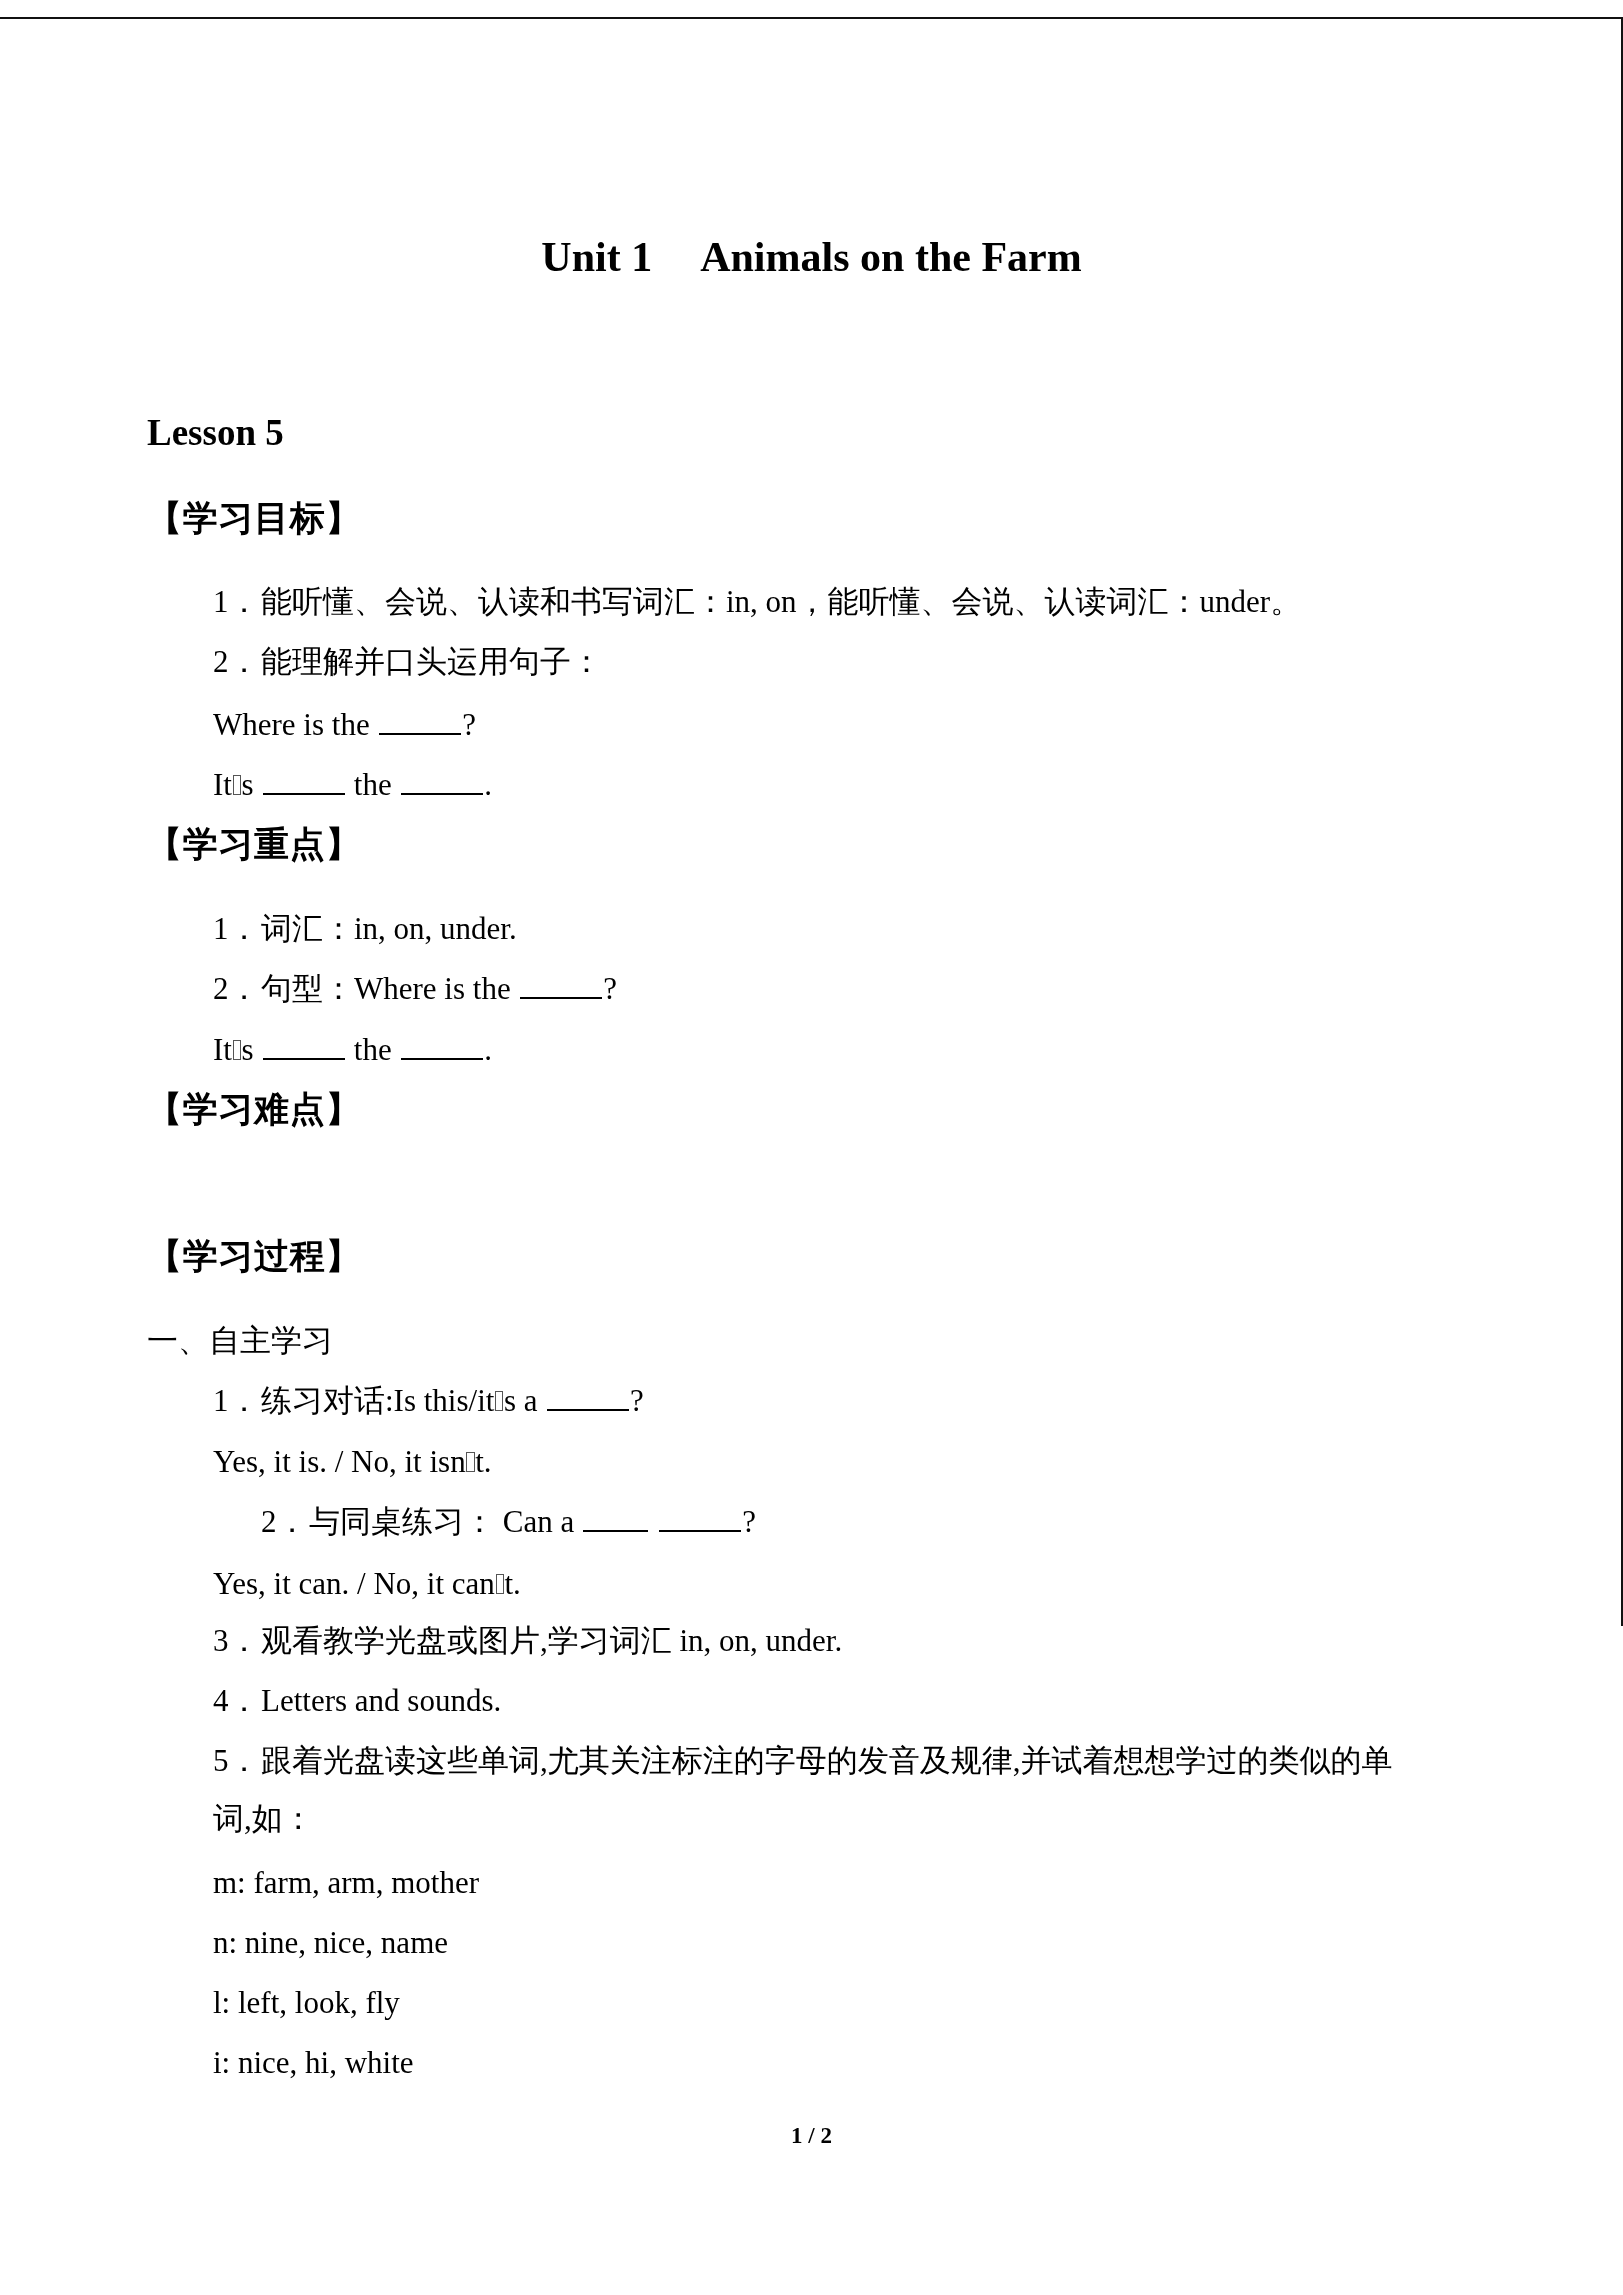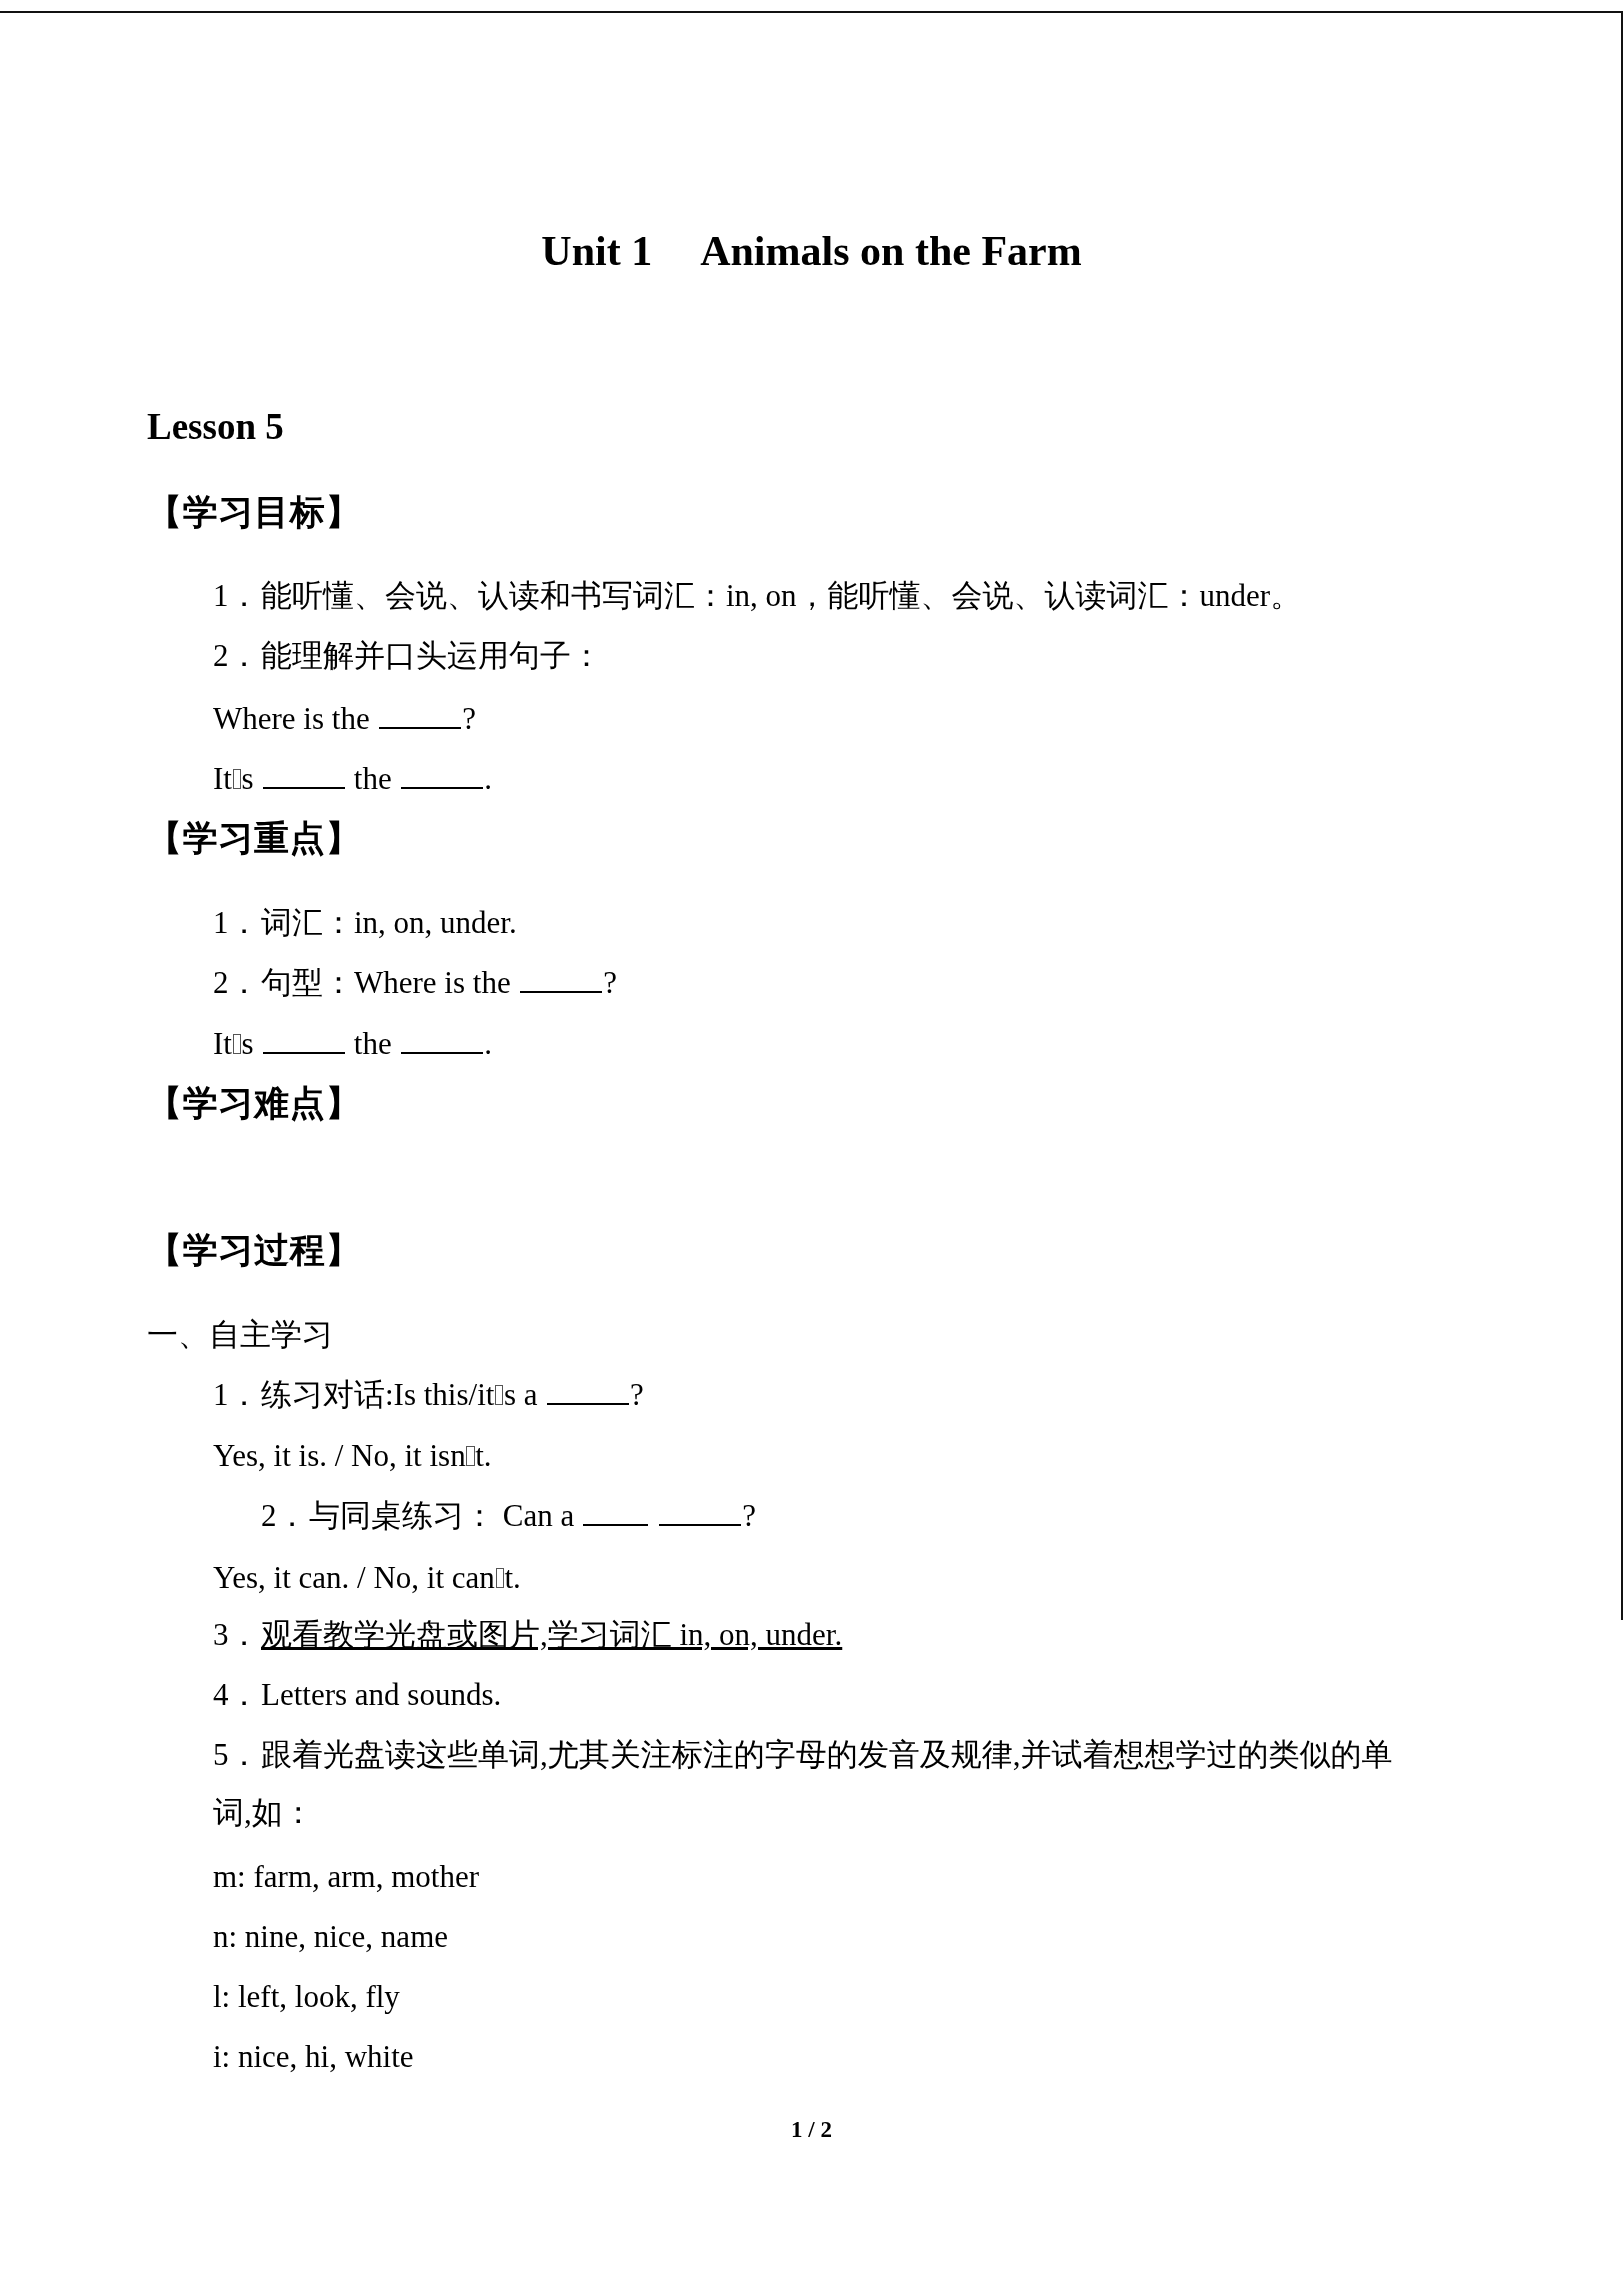--- a/index.html
+++ b/index.html
@@ -1,18 +1,18 @@
 <!DOCTYPE html>
 <html style="font-size:11px"><head>
 <meta charset="utf-8">
 <style>
   html, body { margin: 0; padding: 0; background: #ffffff; }
   body { width: 1623px; height: 2295px; position: relative; overflow: hidden; }
   .page {
-    position: absolute; left: 0; top: 11px; width: 1623px; height: 1609px;
+    position: absolute; left: 0; top: 17px; width: 1623px; height: 1609px;
     background: #ffffff;
     border-top: 2.7px solid #111111;
     border-right: 2.7px solid #111111;
     box-sizing: border-box;
   }
   .line {
     position: absolute;
     white-space: nowrap;
     color: #000000;
     font-family: "Liberation Serif", "DejaVu Serif", serif;
@@ -89,21 +89,21 @@
   <div class="line body flush" style="top:1301px;">一、自主学习</div>
 
   <div class="line body indent" style="top:1361px;"><span class="num">1．</span><span>练习对话:Is this/it</span><span class="tofu"></span><span>s a</span> <span class="blank w5"></span><span>?</span></div>
 
   <div class="line body indent" style="top:1422px;"><span>Yes, it is. / No, it isn</span><span class="tofu"></span><span>t.</span></div>
 
   <div class="line body indent" style="top:1482px;margin-left:48px;"><span class="num">2．</span><span>与同桌练习：  Can a</span> <span class="blank w4"></span> <span class="blank w5"></span><span>?</span></div>
 
   <div class="line body indent" style="top:1544px;"><span>Yes, it can. / No, it can</span><span class="tofu"></span><span>t.</span></div>
 
-  <div class="line body indent" style="top:1601px;text-decoration:underline;"><span class="num">3．</span><span>观看教学光盘或图片,学习词汇 in, on, under.</span></div>
+  <div class="line body indent" style="top:1601px;"><span class="num">3．</span><span>观看教学光盘或图片,学习词汇 in, on, under.</span></div>
 
   <div class="line body indent" style="top:1661px;"><span class="num">4．</span><span>Letters and sounds.</span></div>
 
   <div class="line body indent" style="top:1721px;"><span class="num">5．</span><span>跟着光盘读这些单词,尤其关注标注的字母的发音及规律,并试着想想学过的类似的单</span></div>
 
   <div class="line body indent" style="top:1779px;">词,如：</div>
 
   <div class="line body indent" style="top:1843px;">m: farm, arm, mother</div>
   <div class="line body indent" style="top:1903px;">n: nine, nice, name</div>
   <div class="line body indent" style="top:1963px;">l: left, look, fly</div>

